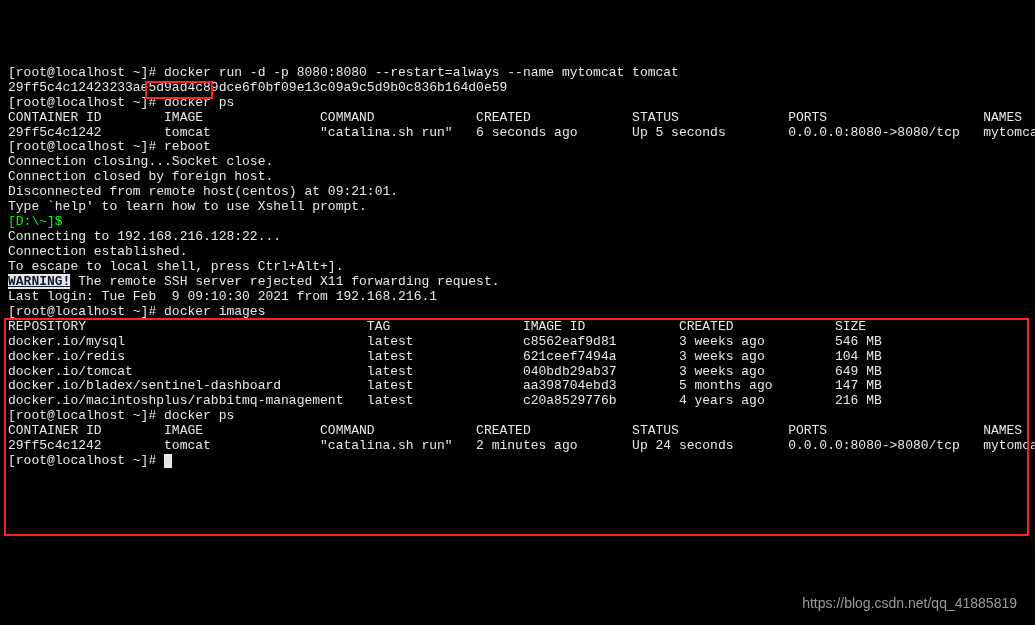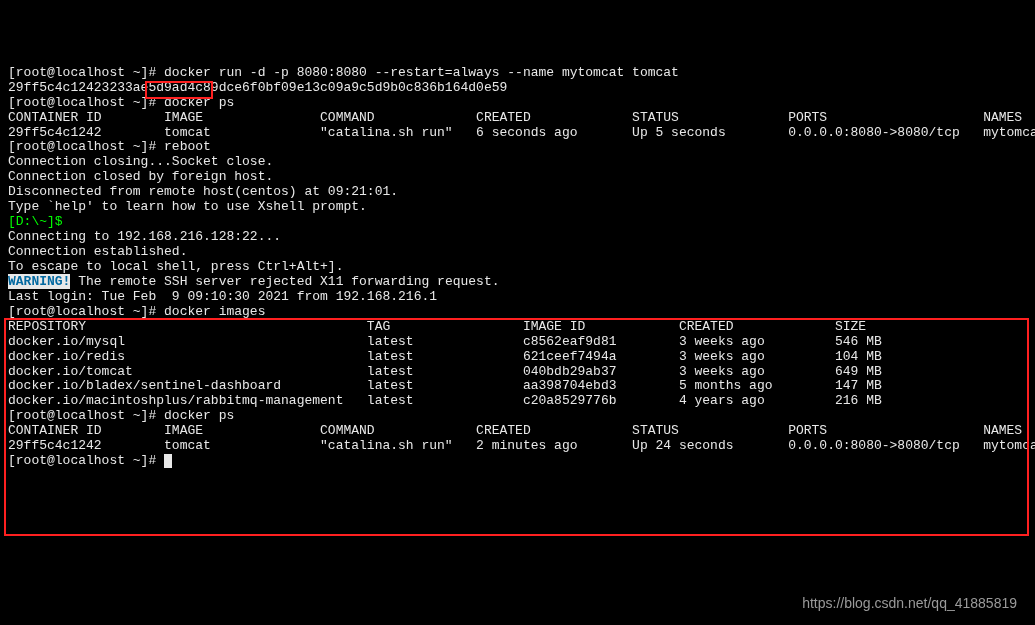--- a/index.html
+++ b/index.html
@@ -11,21 +11,21 @@
       line-height: 1.15;
       white-space: pre;
       width: 1035px;
       height: 625px;
       padding: 6px 8px;
       position: relative;
       overflow: hidden;
     }
     .line { display: block; }
     .green { color: #00ff00; }
-    .warning-inv { background: #e8e8e8; color: #0369a1; font-weight: bold; }
+    .warning-inv { background: #e8e8e8; color: #0f172a; font-weight: bold; text-decoration: underline; }
     .red-box1 {
       position: absolute;
       border: 2px solid #ff2020;
       left: 145px;
       top: 81px;
       width: 68px;
       height: 18px;
       pointer-events: none;
     }
     .red-box2 {

